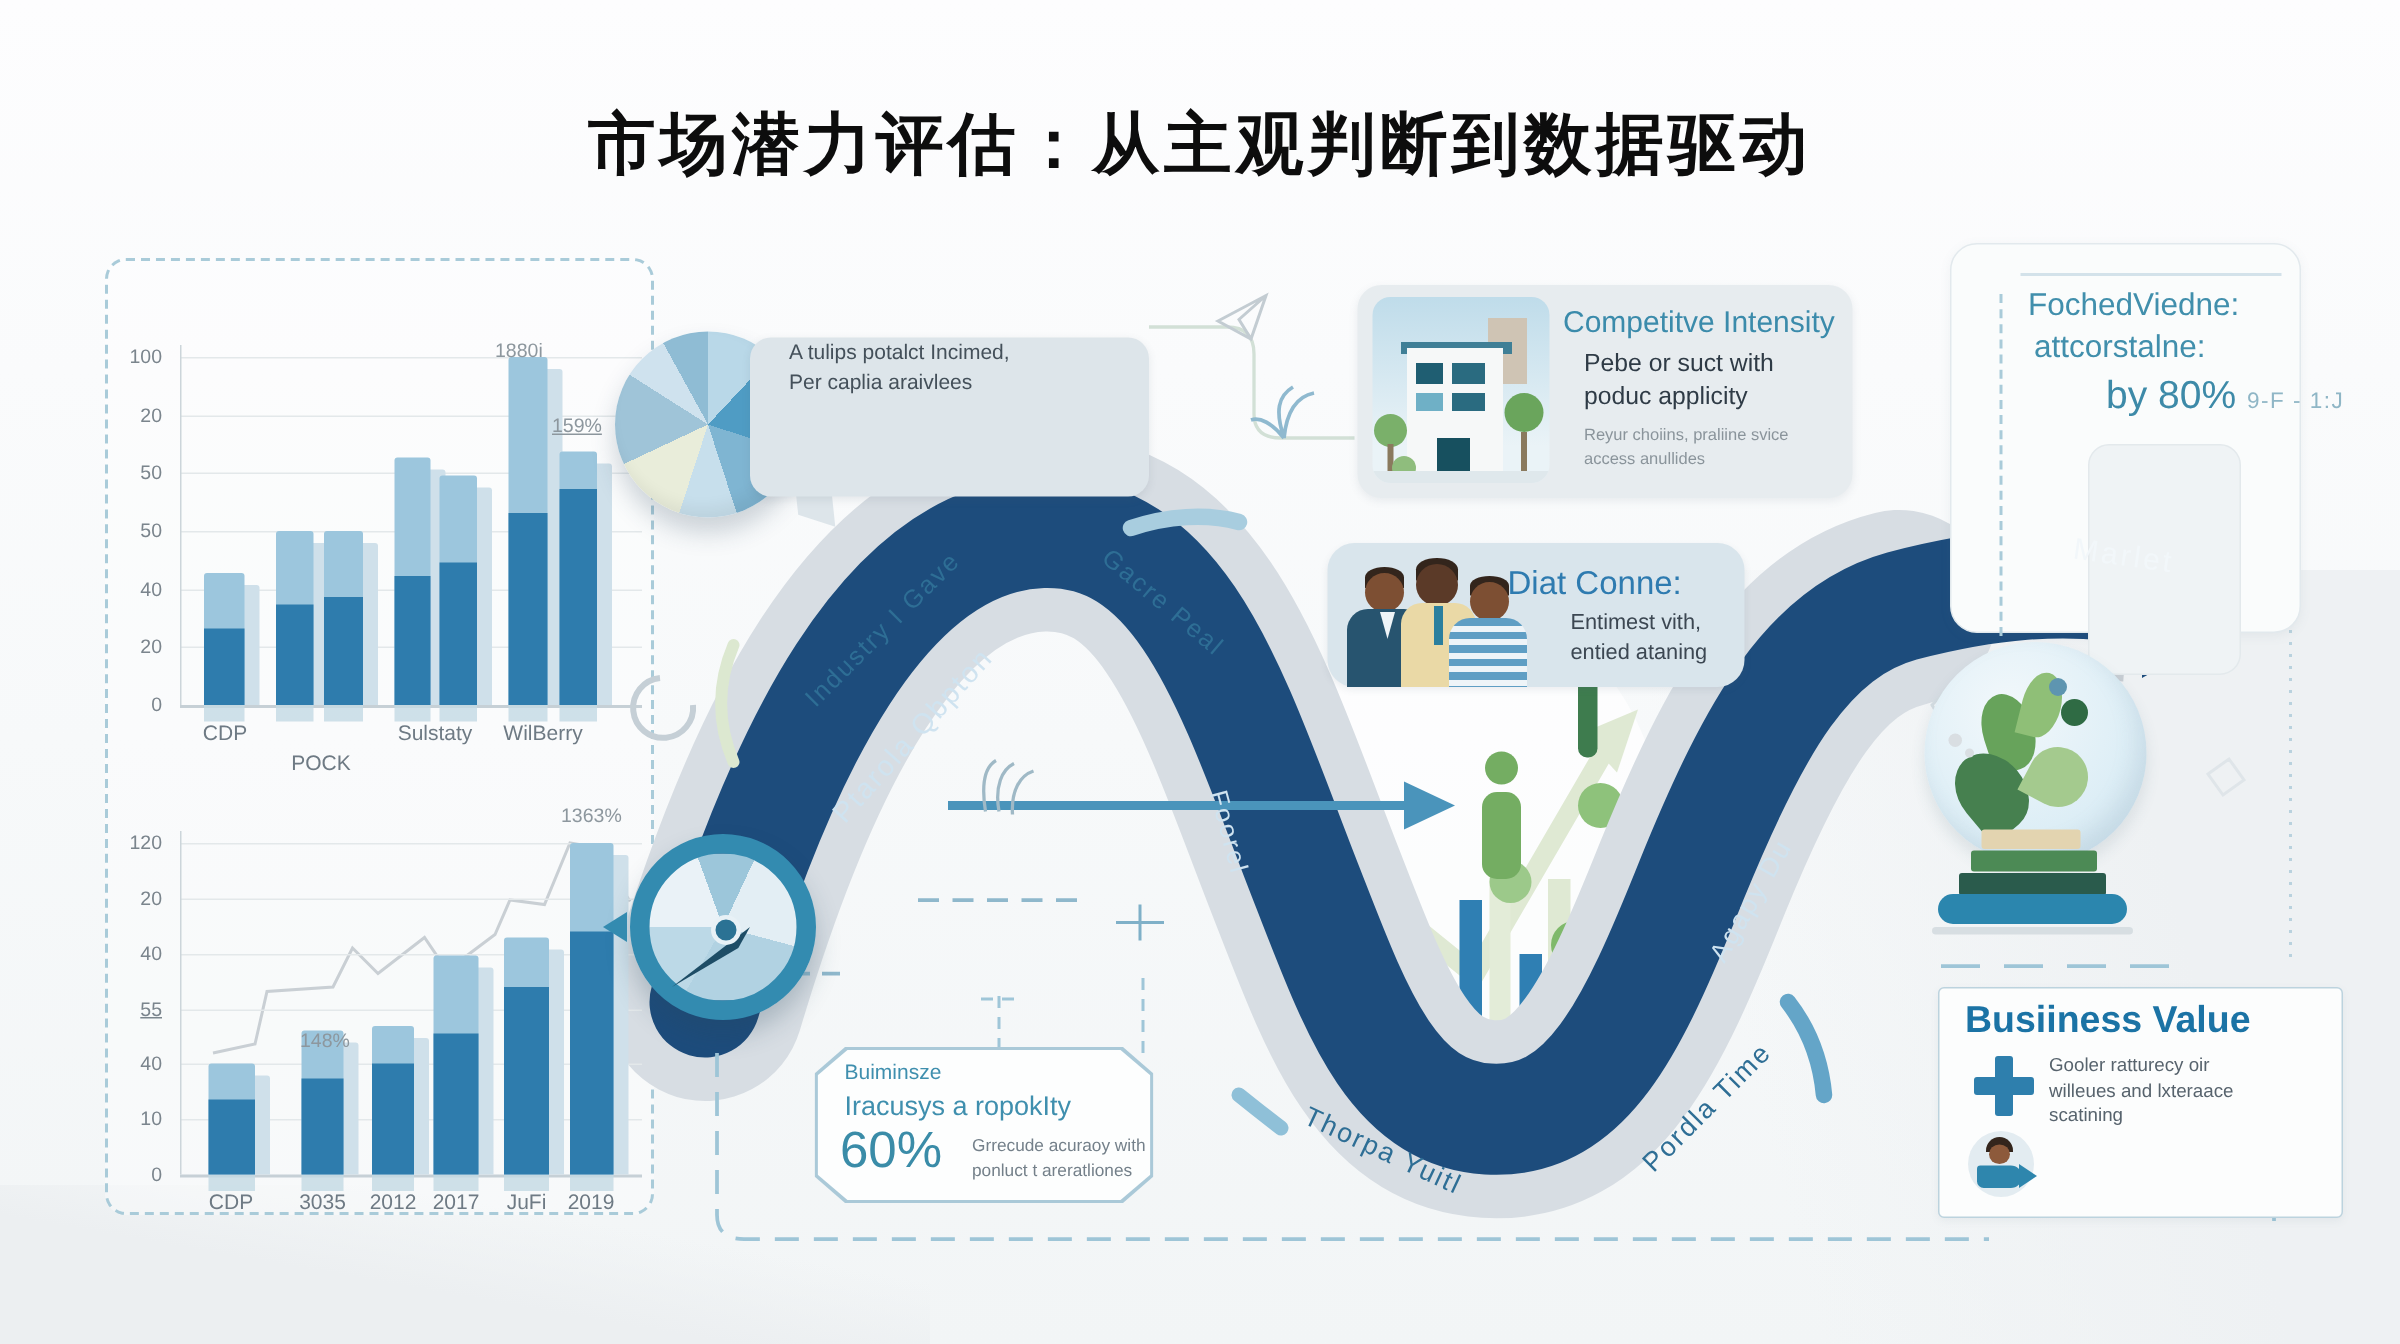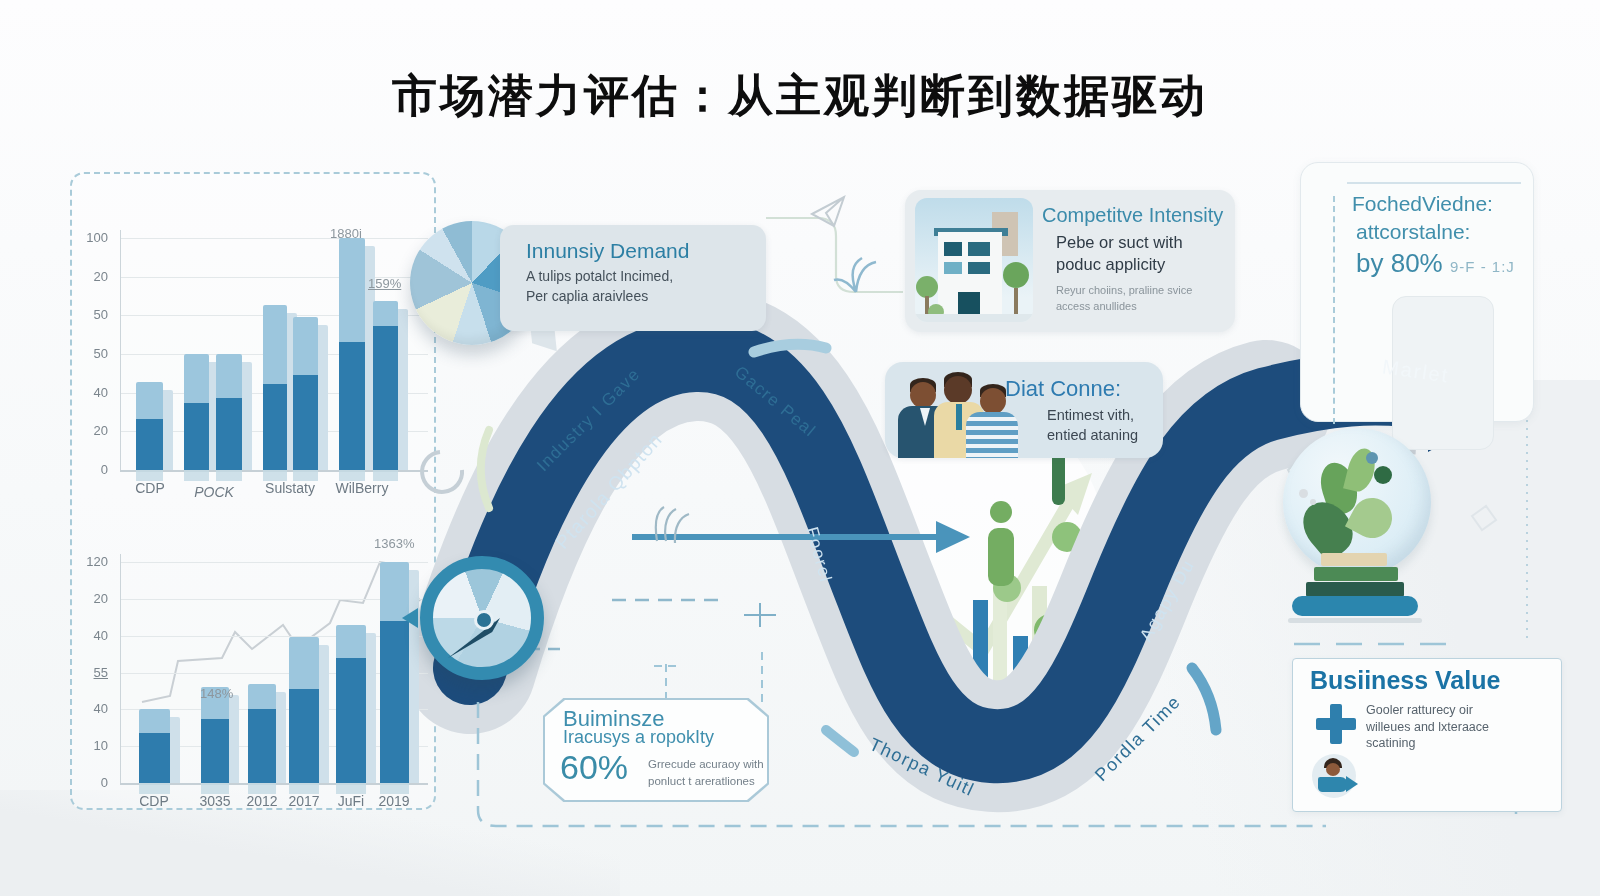--- a/index.html
+++ b/index.html
@@ -69,21 +69,21 @@
   #compass-needle{left:448px;top:618px;width:52px;height:40px;background:#1e4d66;
     clip-path:polygon(100% 0,0 100%,85% 35%);}
   #compass-dot{left:474px;top:610px;width:14px;height:14px;border-radius:50%;background:#2b7294;
     border:3px solid #e8f1f6;}
   #compass-pt{left:402px;top:608px;width:0;height:0;border-top:10px solid transparent;
     border-bottom:10px solid transparent;border-right:16px solid #338bb0;}
   
   .oct{clip-path:polygon(9% 0,91% 0,100% 17%,100% 83%,91% 100%,9% 100%,0 83%,0 17%);}
   #stat-outer{left:543px;top:698px;width:226px;height:104px;background:#aac9d8;}
   #stat-inner{left:545px;top:700px;width:222px;height:100px;background:#fdfefe;}
-  #stat-box .h1{left:563px;top:706px;font-size:22px;color:#3f8fae;}
+  #stat-box .h1{left:563px;top:706px;font-size:14px;color:#3f8fae;}
   #stat-box .h2{left:563px;top:727px;font-size:18px;color:#3f8fae;}
   #stat-box .val{left:560px;top:748px;font-size:34px;color:#3a8ca8;}
   #stat-box .small{left:648px;top:756px;font-size:11.5px;color:#74808a;line-height:1.45;}
   
   #bv-box{left:1292px;top:658px;width:268px;height:152px;background:#fcfdfd;
     border:1.5px solid #bcd3de;border-radius:4px;box-shadow:0 2px 6px rgba(90,110,125,.08);}
   .bv-text{font-size:12.5px;color:#57636d;line-height:1.32;}
   #bv-plus-v{left:1330px;top:704px;width:12px;height:40px;background:#2e7fad;border-radius:2px;}
   #bv-plus-h{left:1316px;top:718px;width:40px;height:12px;background:#2e7fad;border-radius:2px;}
   #bv-ic2{left:1312px;top:754px;width:44px;height:44px;border-radius:50%;background:#e3ecf1;}
@@ -210,21 +210,21 @@
       <div class="abs bar-dark" style="left: 293px; top: 375px; width: 25px; height: 95px;"></div>
       <div class="abs bar-echo" style="left: 349px; top: 246px; width: 26px; height: 224px;"></div>
       <div class="abs bar-foot" style="left: 339px; top: 470px; width: 26px; height: 11px;"></div>
       <div class="abs bar-light" style="left: 339px; top: 238px; width: 26px; height: 232px;"></div>
       <div class="abs bar-dark" style="left: 339px; top: 342px; width: 26px; height: 128px;"></div>
       <div class="abs bar-echo" style="left: 383px; top: 309px; width: 25px; height: 161px;"></div>
       <div class="abs bar-foot" style="left: 373px; top: 470px; width: 25px; height: 11px;"></div>
       <div class="abs bar-light" style="left: 373px; top: 301px; width: 25px; height: 169px;"></div>
       <div class="abs bar-dark" style="left: 373px; top: 326px; width: 25px; height: 144px;"></div>
       <div class="abs xtick" style="left: 105px; top: 480px; width: 90px;">CDP</div>
-      <div class="abs xtick" style="left: 169px; top: 484px; width: 90px; font-style: italic;">POCK</div>
+      <div class="abs xtick" style="left: 169px; top: 500px; width: 90px;">POCK</div>
       <div class="abs xtick" style="left: 245px; top: 480px; width: 90px;">Sulstaty</div>
       <div class="abs xtick" style="left: 317px; top: 480px; width: 90px;">WilBerry</div>
       <div class="abs annot" style="left: 330px; top: 210px; margin-top: 16px;">1880i</div>
       <div class="abs annot" style="left: 368px; top: 276px; text-decoration: underline;">159%</div>
       <div class="abs gridline" style="left: 120px; top: 562px; width: 308px;"></div>
       <div class="abs ytick" style="left: 60px; top: 554px; width: 48px;">120</div>
       <div class="abs gridline" style="left: 120px; top: 598.833px; width: 308px;"></div>
       <div class="abs ytick" style="left: 60px; top: 590.833px; width: 48px;">20</div>
       <div class="abs gridline" style="left: 120px; top: 635.667px; width: 308px;"></div>
       <div class="abs ytick" style="left: 60px; top: 627.667px; width: 48px;">40</div>
@@ -268,21 +268,20 @@
       <div class="abs xtick" style="left: 306px; top: 793px; width: 90px;">JuFi</div>
       <div class="abs xtick" style="left: 349px; top: 793px; width: 90px;">2019</div>
       <div class="abs annot" style="left: 200px; top: 666px; margin-top: 20px;">148%</div>
       <div class="abs annot" style="left: 374px; top: 536px; text-align: right;">1363%</div>
     </div>
 
   <div class="abs" id="pie" style="background: conic-gradient(rgb(185, 216, 232) 0%, rgb(185, 216, 232) 12%, rgb(79, 156, 196) 12%, rgb(79, 156, 196) 30%, rgb(127, 181, 210) 30%, rgb(127, 181, 210) 45%, rgb(199, 223, 236) 45%, rgb(199, 223, 236) 55%, rgb(233, 237, 218) 55%, rgb(233, 237, 218) 68%, rgb(159, 196, 216) 68%, rgb(159, 196, 216) 84%, rgb(207, 226, 238) 84%, rgb(207, 226, 238) 92%, rgb(143, 188, 212) 92%, rgb(143, 188, 212) 100%);"></div>
 
   <div class="abs" id="bubble-tail"></div>
   <div class="abs" id="bubble">
-    <div class="head">Innunsiy Demand</div>
     <div class="body">A tulips potalct Incimed,</div>
     <div class="body">Per caplia araivlees</div>
   </div>
 
   <div class="abs" id="comp-box"></div>
   <div class="abs" id="comp-illus">
     <div class="abs" style="left:77px;top:14px;width:26px;height:44px;background:#cfc4b4"></div>
     <div class="abs" style="left:19px;top:30px;width:74px;height:8px;background:#3f7f96"></div>
     <div class="abs" style="left:23px;top:34px;width:64px;height:86px;background:#f6f8f8"></div>
     <div class="abs" style="left:29px;top:44px;width:18px;height:14px;background:#1f5e72"></div>
@@ -326,21 +325,21 @@
     <div>Entimest vith,</div>
     <div>entied ataning</div>
   </div>
 
   <div class="abs" id="tr-card"></div>
   <div class="abs" id="tr-tablet"></div>
   <div class="abs" id="tr-dash"></div>
   <div class="abs" id="tr-topline"></div>
   <div class="abs l1" style="left:1352px;top:192px;font-size:21px;color:#418fac">FochedViedne:</div>
   <div class="abs l2" style="left:1356px;top:220px;font-size:21px;color:#418fac">attcorstalne:</div>
-  <div class="abs" style="left:1356px;top:248px;font-size:26px;color:#3d8aa8">
+  <div class="abs" style="left:1404px;top:248px;font-size:26px;color:#3d8aa8">
     <span>by 80%</span>
     <span style="font-size:15px;color:#8fb6c6;letter-spacing:1px">9-F - 1:J</span>
   </div>
 
   <div class="abs" id="compass"></div>
   <div class="abs" id="compass-needle"></div>
   <div class="abs" id="compass-dot"></div>
   <div class="abs" id="compass-pt"></div>
 
   <div class="abs flow-lab on-gray" style="left:520px;top:410px;transform:rotate(-45deg)">Industry I Gave</div>

